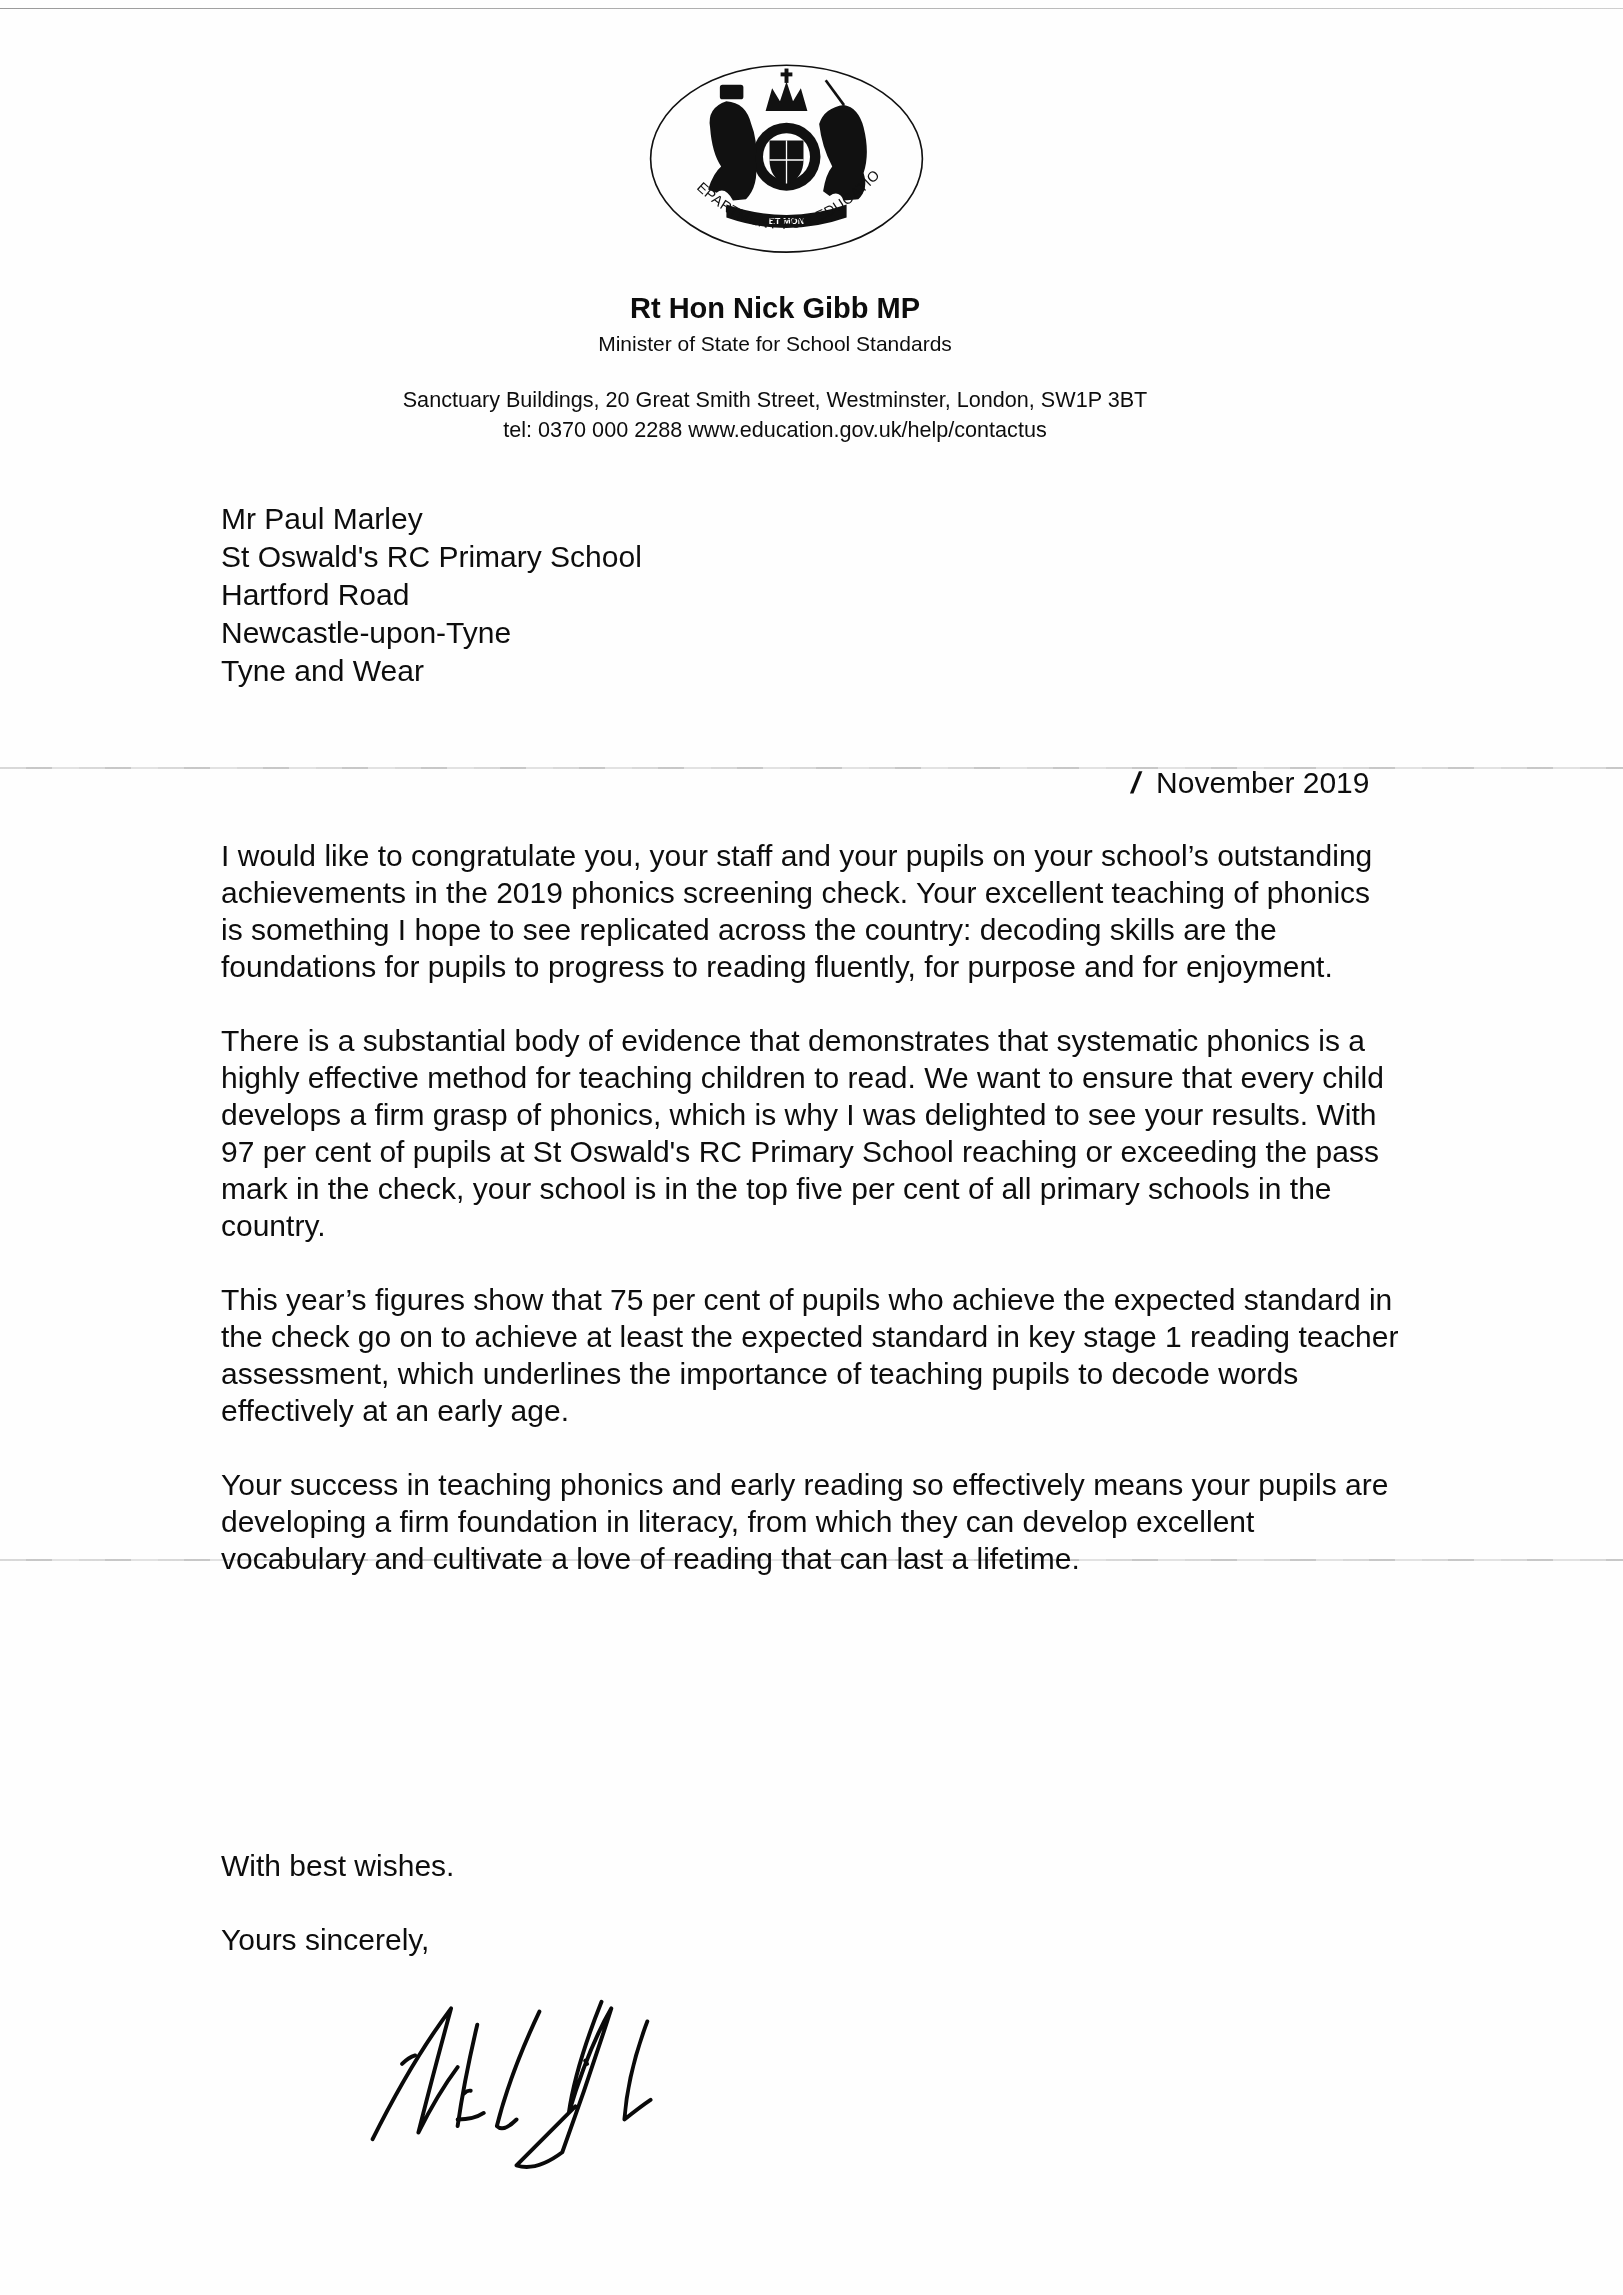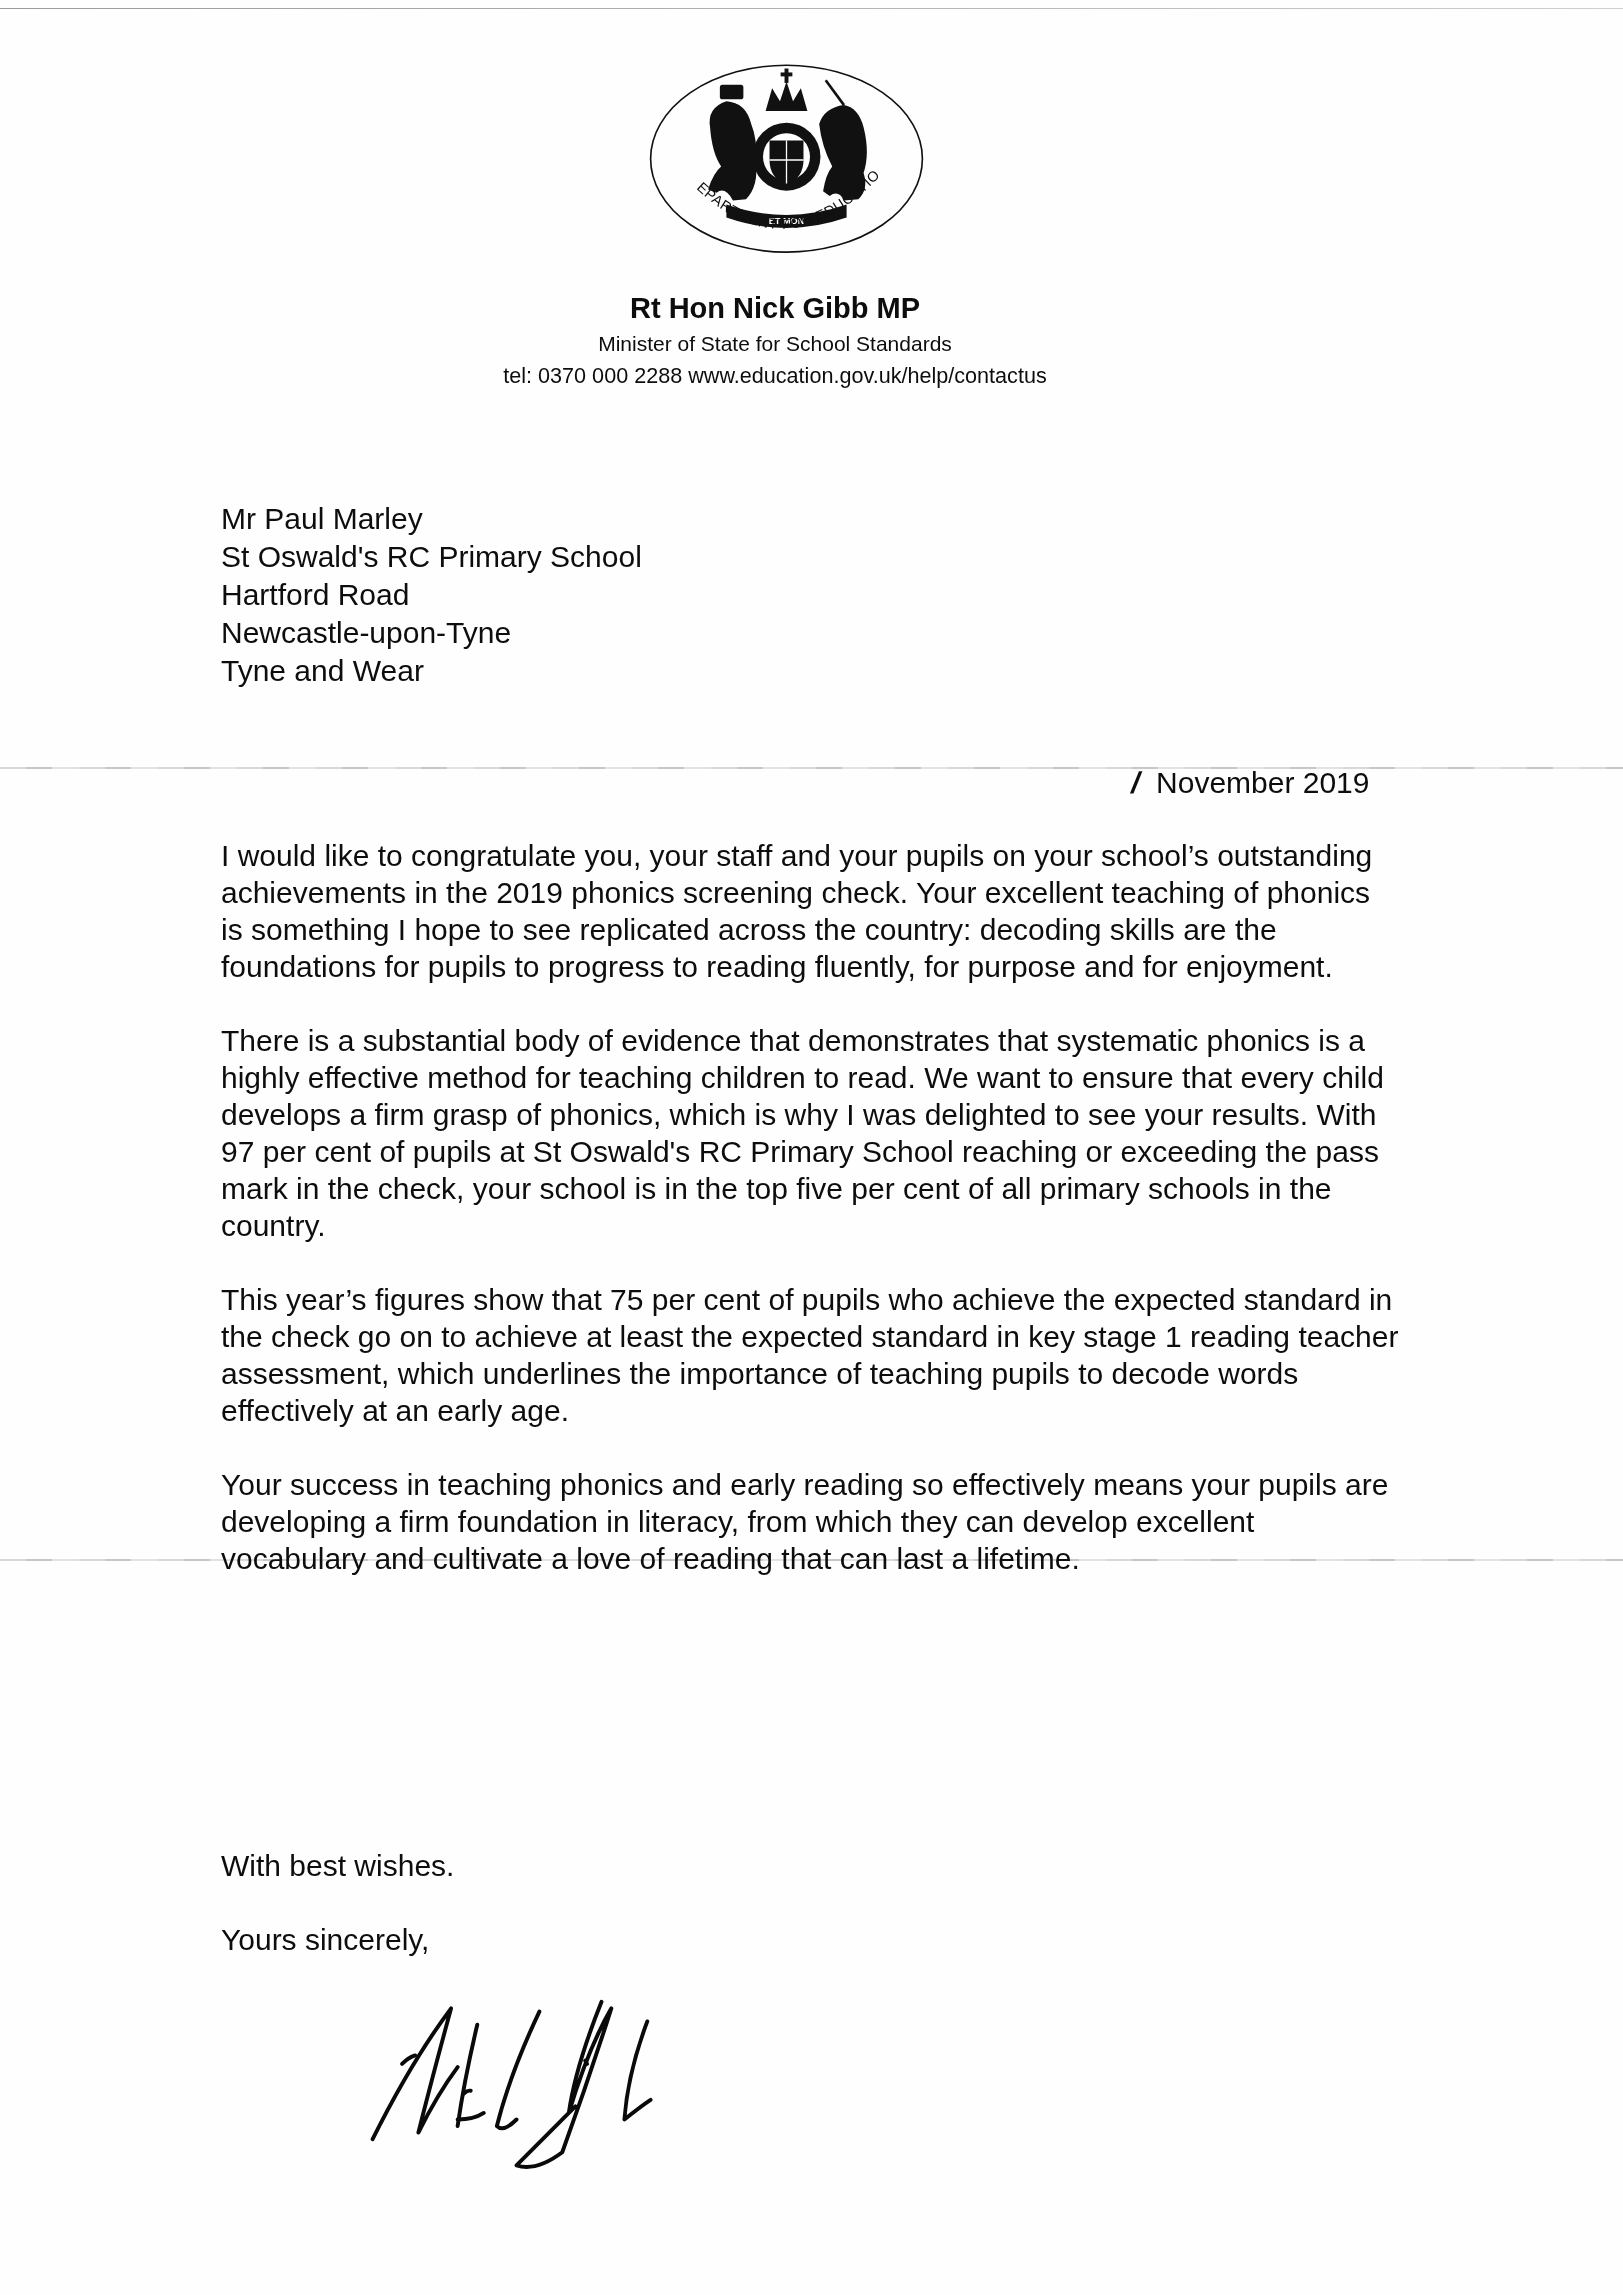--- a/index.html
+++ b/index.html
@@ -67,20 +67,21 @@
     <path d="M 120 218 Q 212 250 304 218 L 304 238 Q 212 270 120 238 Z" fill="#111"></path>
     <text x="212" y="248" text-anchor="middle" font-family="Liberation Sans, sans-serif" font-size="14" font-weight="bold" fill="#fff">ET MON</text>
     <text font-family="Liberation Sans, sans-serif" font-size="22" fill="#111" letter-spacing="1">
       <textPath href="#deptArc" startOffset="50%" text-anchor="middle">DEPARTMENT FOR EDUCATION</textPath>
     </text>
   </svg>
 
   <div class="letterhead">
     <div class="lh-name">Rt Hon Nick Gibb MP</div>
     <div class="lh-role">Minister of State for School Standards</div>
+    <div class="lh-addr">Sanctuary Buildings, 20 Great Smith Street, Westminster, London, SW1P 3BT</div>
     <div class="lh-contact">tel: 0370 000 2288  www.education.gov.uk/help/contactus</div>
   </div>
 
   <div class="recipient">
     <div>Mr Paul Marley</div>
     <div>St Oswald's RC Primary School</div>
     <div>Hartford Road</div>
     <div>Newcastle-upon-Tyne</div>
     <div>Tyne and Wear</div>
   </div>

